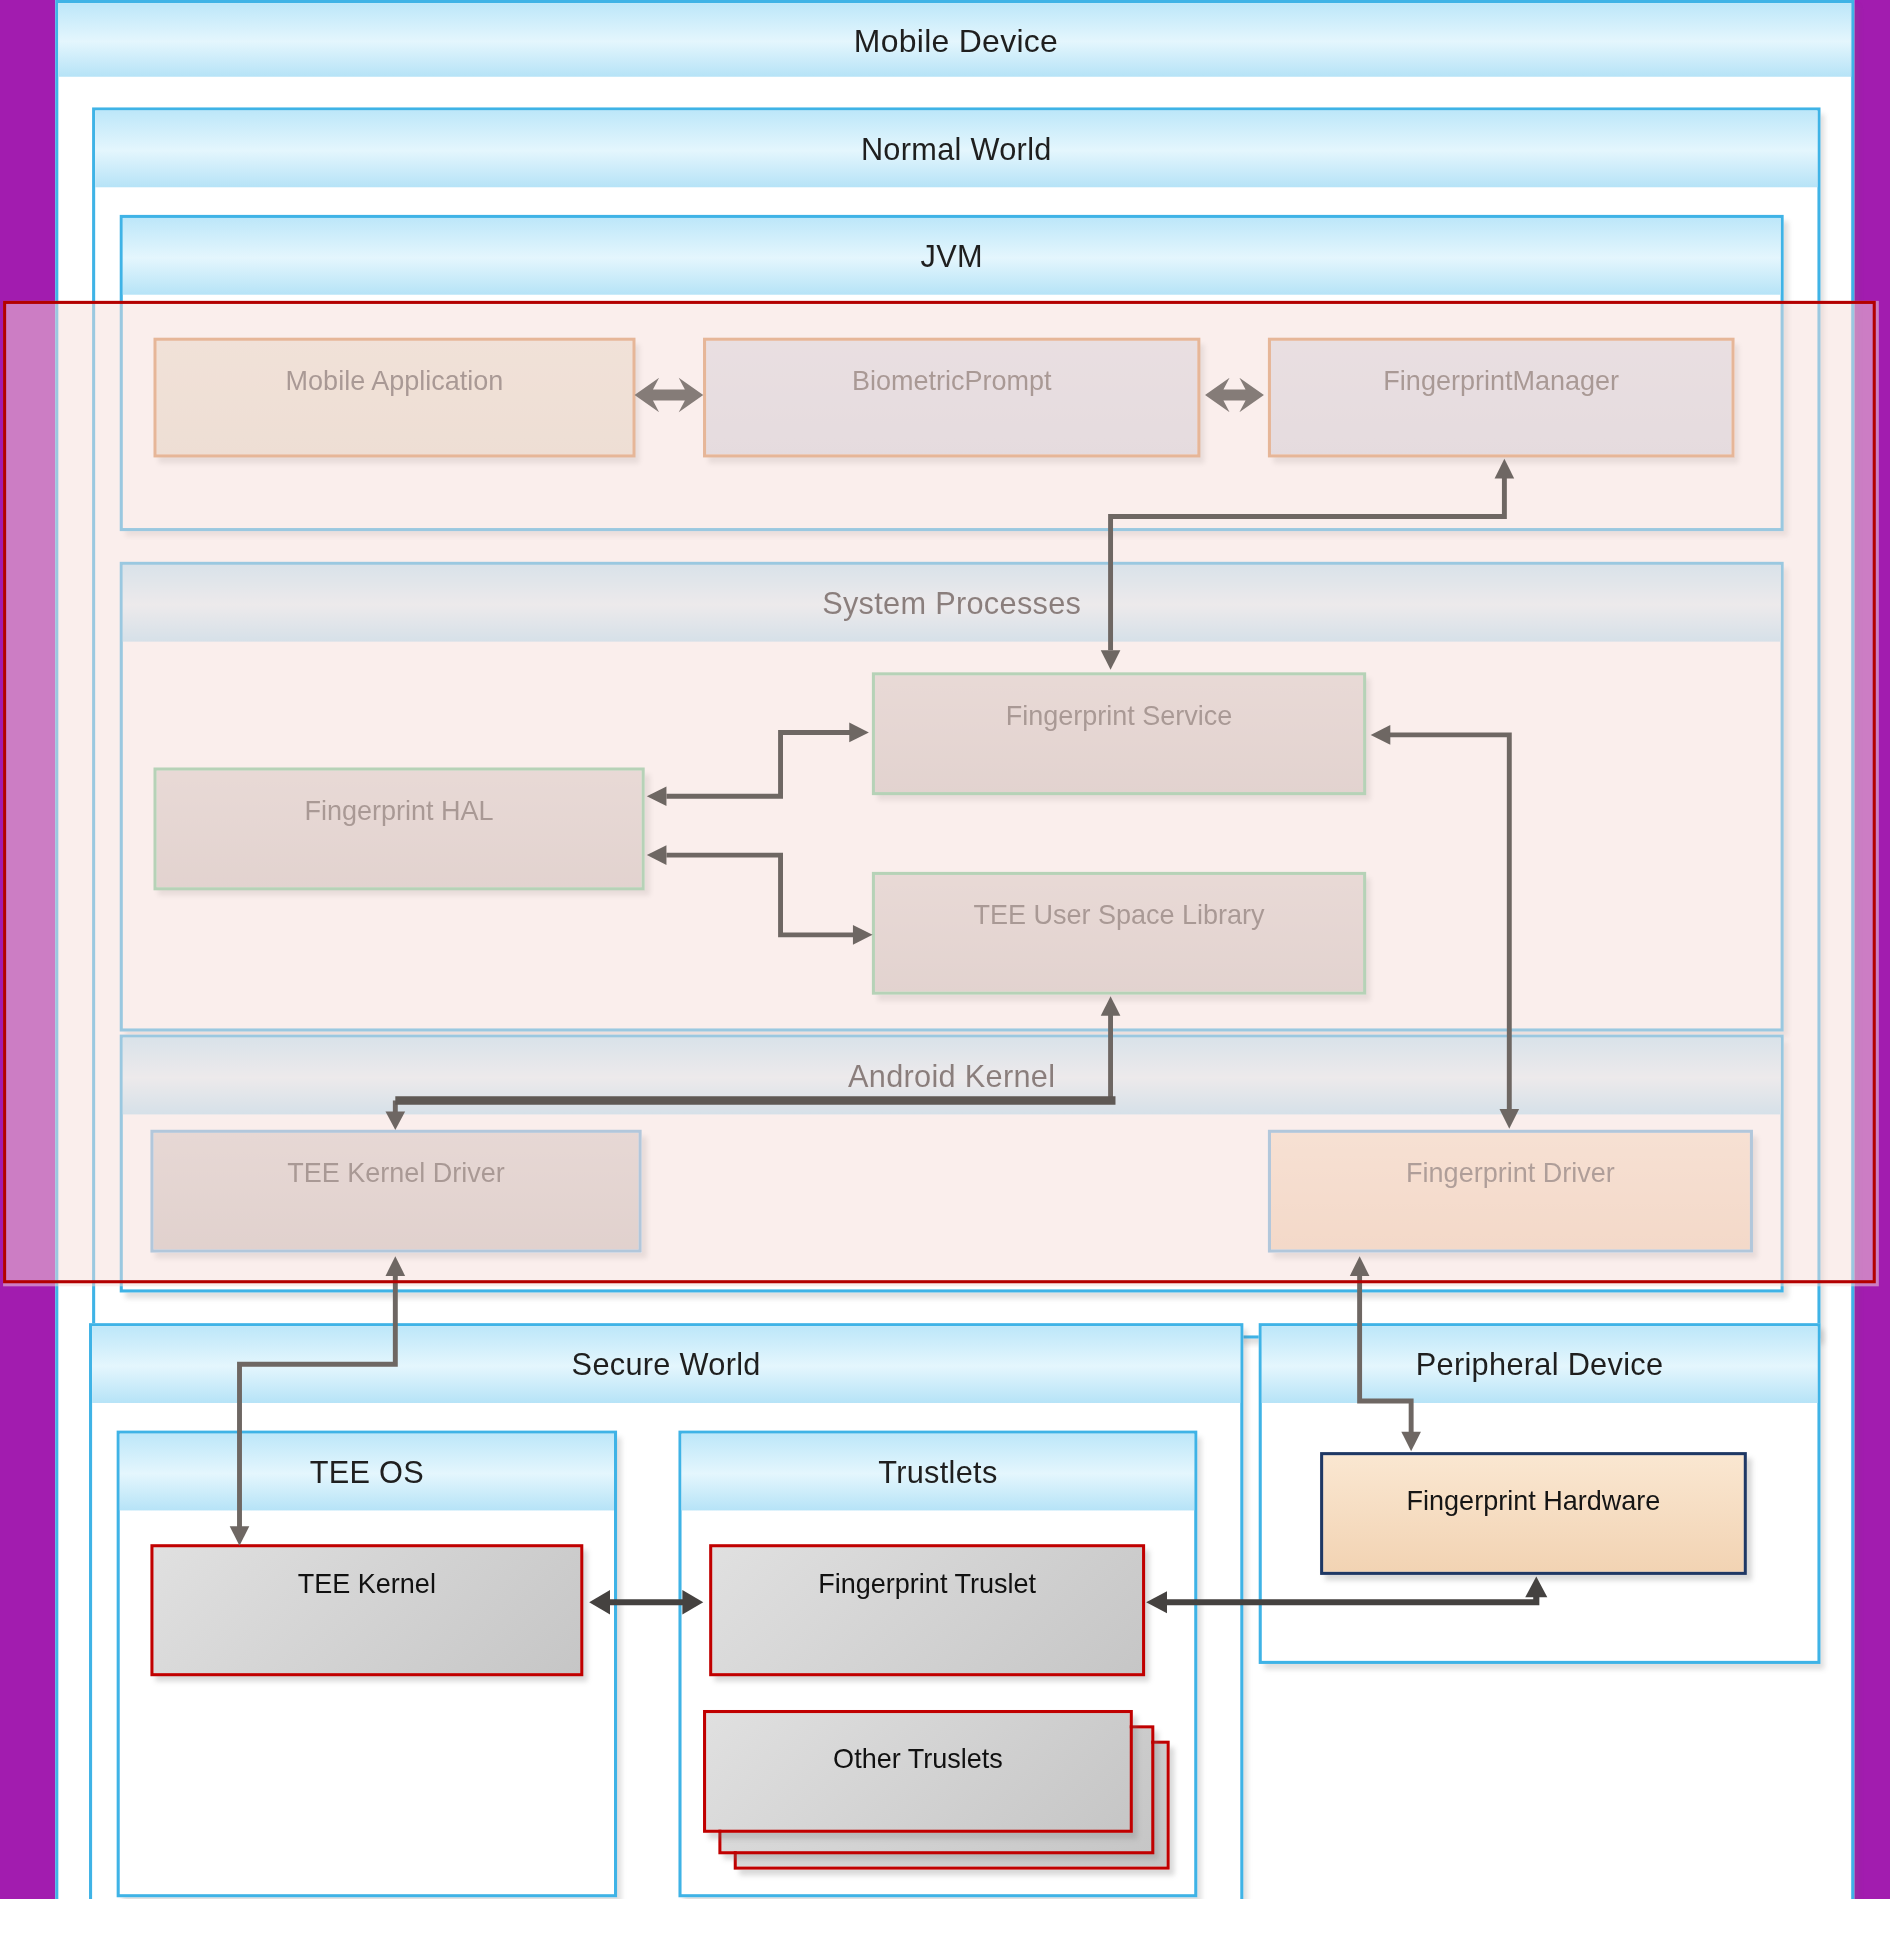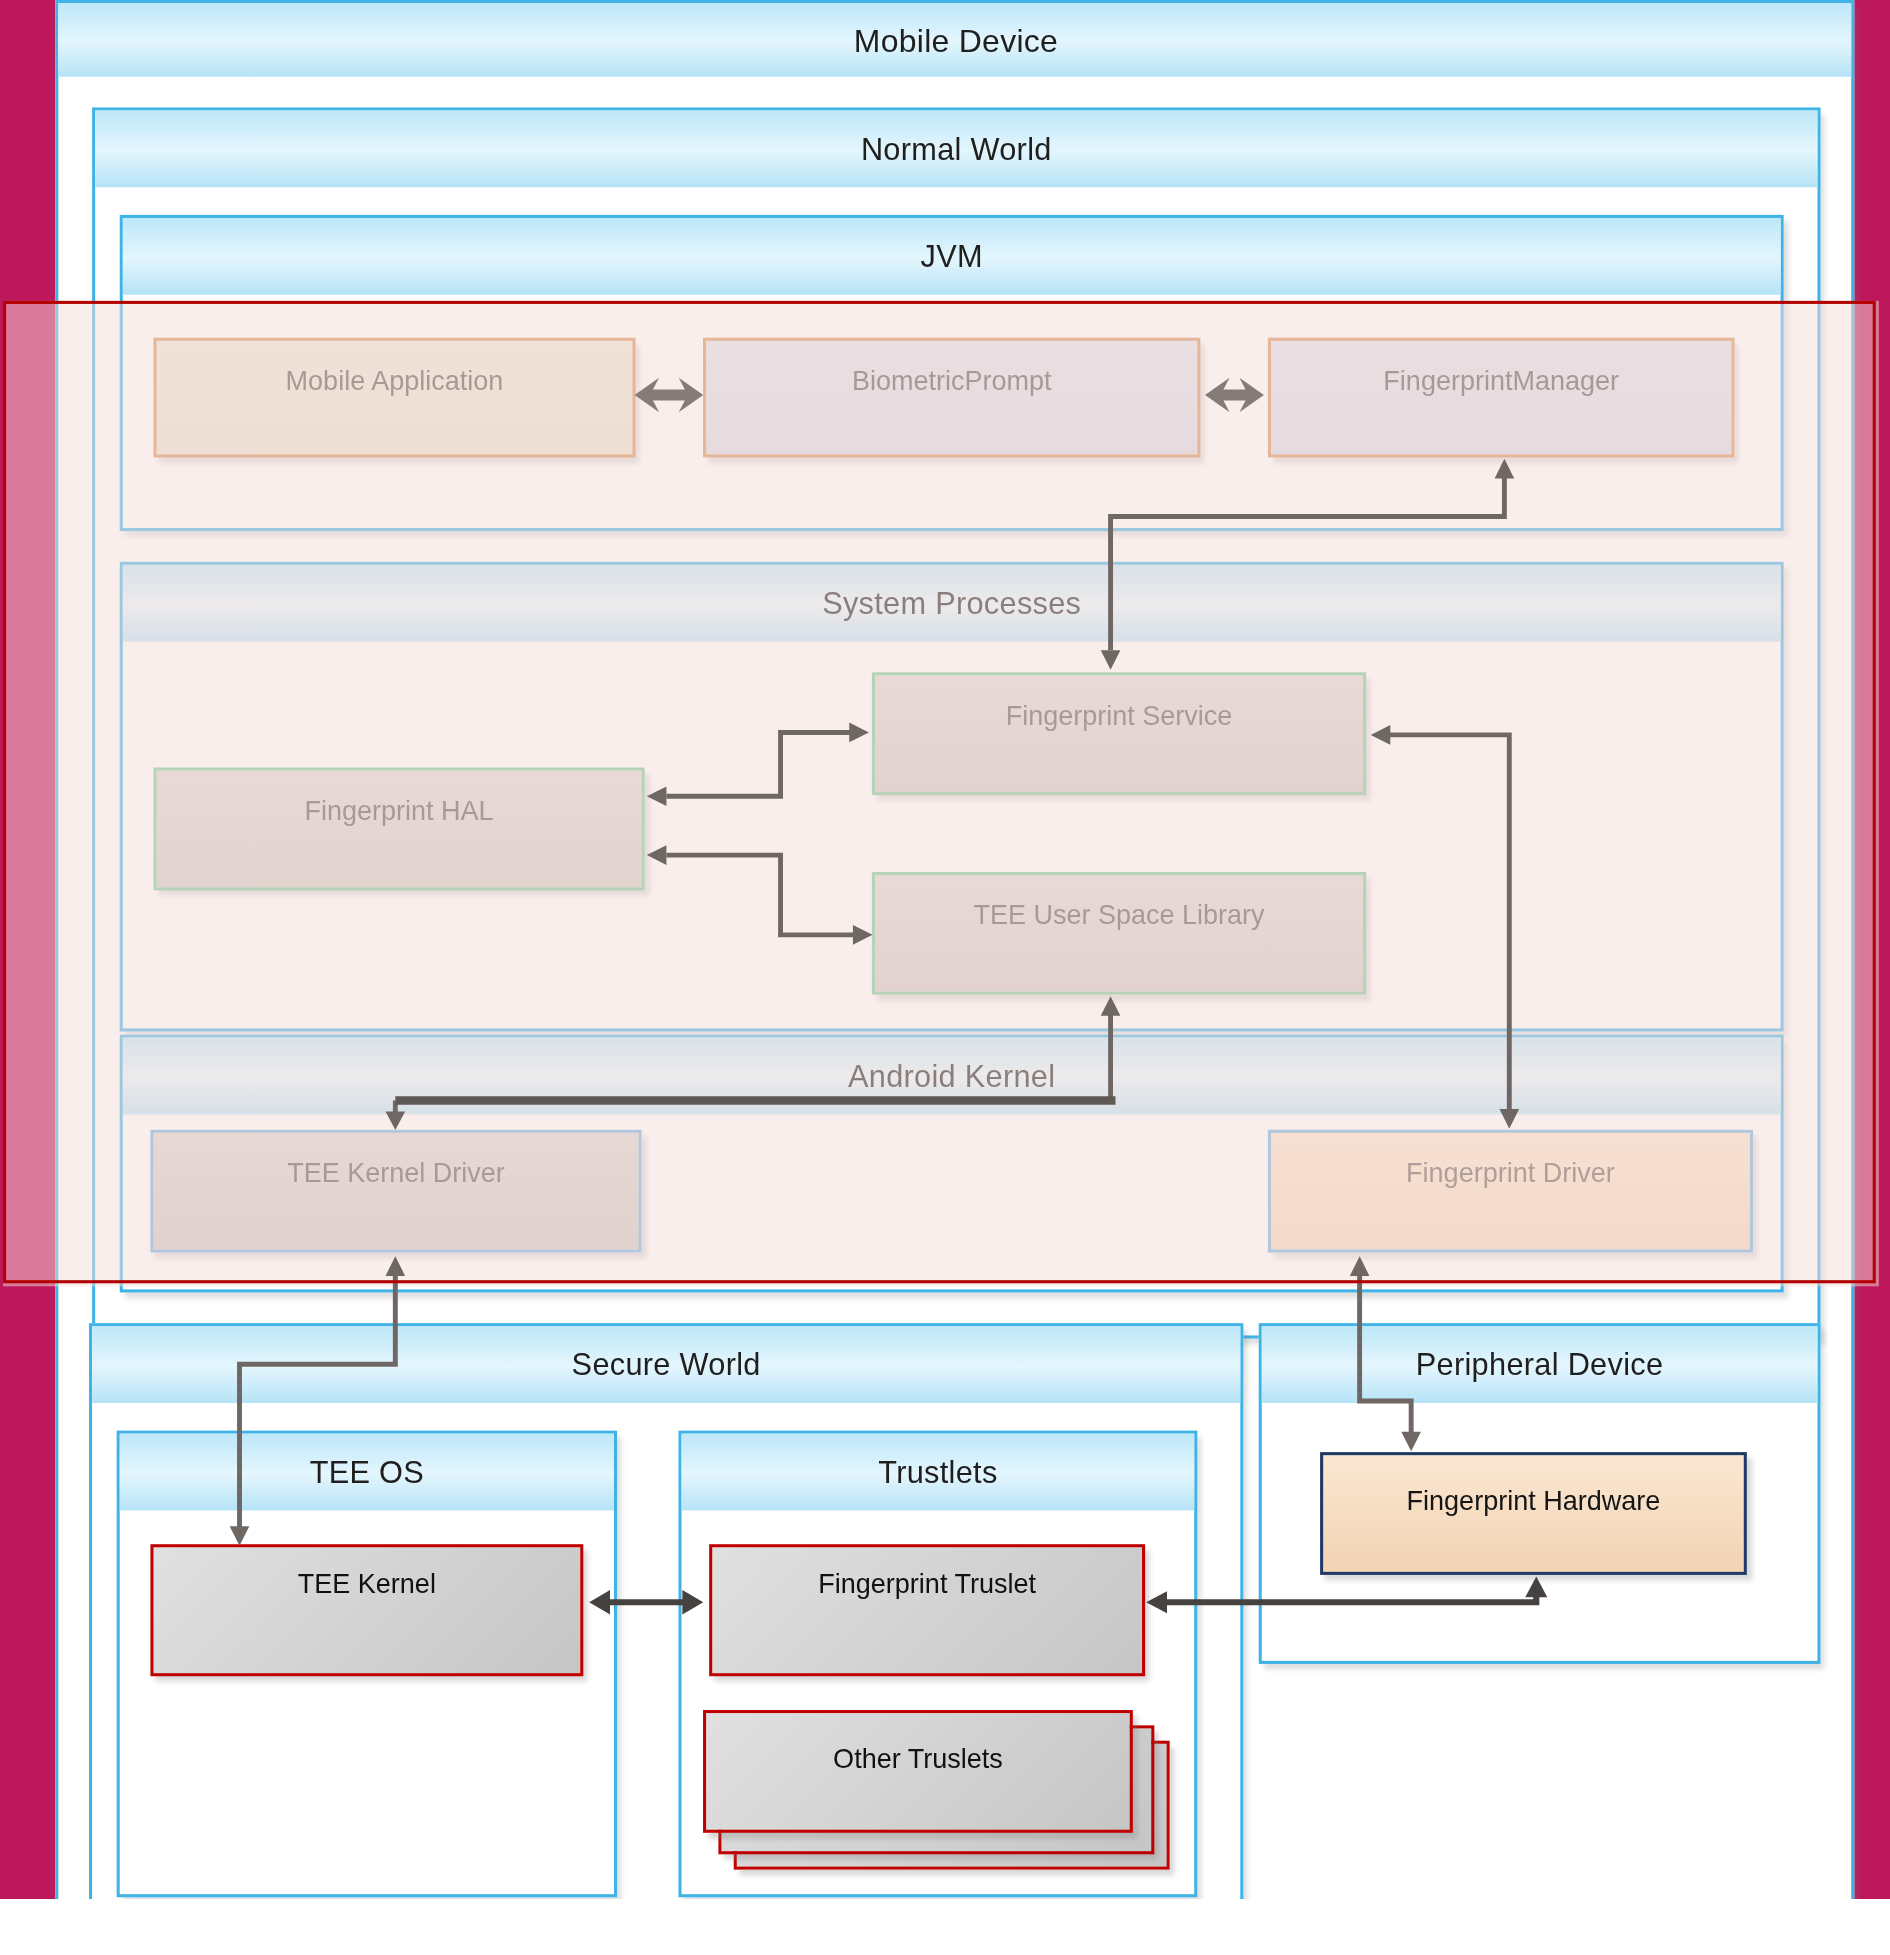--- a/index.html
+++ b/index.html
@@ -1,16 +1,16 @@
 <!DOCTYPE html>
 <html style="font-size:6.4px"><head>
 <meta charset="utf-8">
 <style>
   html,body{margin:0;padding:0;background:#ffffff;}
-  .viewport{position:relative;width:1890px;height:1899px;background:#be185d;overflow:hidden;
+  .viewport{position:relative;width:1890px;height:1899px;background:#a21caf;overflow:hidden;
             font-family:"Liberation Sans", sans-serif;}
   .stage{position:absolute;left:0;top:0;width:616px;height:637px;
          transform:scale(3.07);transform-origin:0 0;}
   
   .frame{position:absolute;background:#ffffff;border:0.4px solid #3fb3e6;
          box-shadow:1.6px 2px 1.6px rgba(110,110,110,0.22);}
   .chead{position:absolute;left:0;top:0;right:0;
          background:linear-gradient(180deg,#bde7f9 0%,#e4f6fd 52%,#b6e3f7 100%);
          display:flex;align-items:center;justify-content:center;
          font-size:10px;color:#1f1f1f;letter-spacing:0.1px;}

